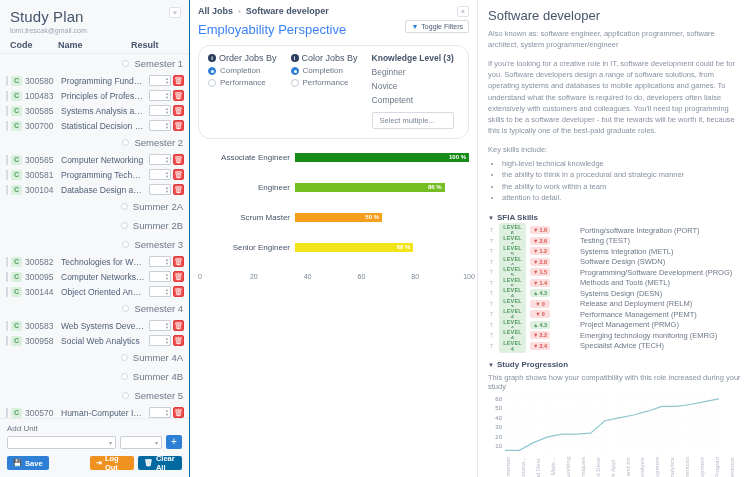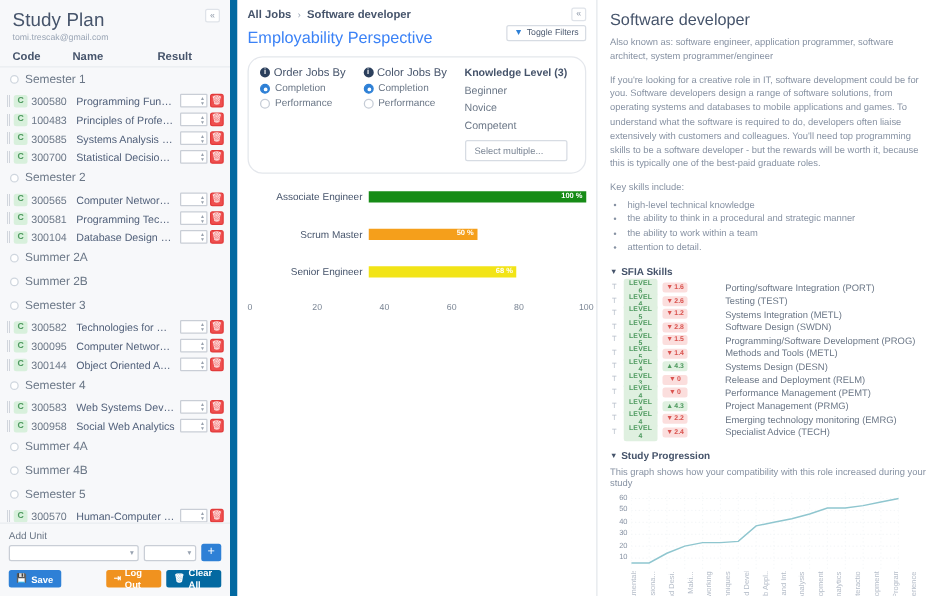--- a/index.html
+++ b/index.html
@@ -11,21 +11,21 @@
     color:#3c4858;
     background:#ffffff;
     overflow:hidden;
   }
   .app { display:flex; width:754px; height:477px; }
 
   
   .sidebar {
     width:190px; height:477px;
     background:#f7f8fa;
-    border-right:6px solid #0369a1;
+    border-right:1px solid #0369a1;
     display:flex; flex-direction:column;
     position:relative;
   }
   .sb-head { padding:8px 10px 2px 10px; position:relative; }
   .sb-title { font-size:15px; font-weight:400; color:#46546b; letter-spacing:.1px; }
   .sb-email { font-size:7px; color:#9aa5b5; margin-top:2px; }
   .collapse-btn {
     position:absolute; top:7px; right:8px;
     width:12px; height:11px; border:1px solid #dfe3e9; border-radius:2px;
     background:#fff; color:#8d98a8; font-size:7px; line-height:9px; text-align:center;
@@ -34,21 +34,21 @@
   .col-head {
     display:flex; padding:4px 6px 3px 6px; font-size:9px; font-weight:bold; color:#46546b;
     border-bottom:1px solid #e9ecf0;
   }
   .ch-code { width:52px; padding-left:4px; }
   .ch-name { flex:1; }
   .ch-result { width:52px; }
   .sb-scroll { flex:1; overflow:hidden; }
   .sem-row {
     display:flex; align-items:center; gap:5px;
-    padding:4px 6px 4px 8px; font-size:9.5px; color:#6b7787;
+    padding:4px 6px 4px 8px; font-size:9.5px; color:#6b7787;justify-content:flex-end;
   }
   .sem-dot {
     width:7px; height:7px; border-radius:50%; border:1px solid #cfd6de; background:#fff;
     flex:0 0 auto;
   }
   .unit-row {
     display:flex; align-items:center; padding:1px 5px 1px 4px; min-height:15px;
   }
   .grip { color:#c3c9d2; font-size:8px; width:7px; letter-spacing:-1px; flex:0 0 auto; }
   .cbadge {
@@ -507,20 +507,28 @@
         <div class="select-multi">Select multiple...</div>
       </div>
     </div>
 
     <div class="barchart" id="bar-chart">
         <div class="bar-row">
           <div class="bar-label">Associate Engineer</div>
           <div class="bar-track">
             <div class="bar-fill" style="width: 100%; background: rgb(23, 140, 23);">
               <span class="bar-val">100 %</span>
+            </div>
+          </div>
+        </div>
+        <div class="bar-row">
+          <div class="bar-label">Engineer</div>
+          <div class="bar-track">
+            <div class="bar-fill" style="width: 86%; background: rgb(116, 189, 34);">
+              <span class="bar-val">86 %</span>
             </div>
           </div>
         </div>
         <div class="bar-row">
           <div class="bar-label">Scrum Master</div>
           <div class="bar-track">
             <div class="bar-fill" style="width: 50%; background: rgb(245, 159, 27);">
               <span class="bar-val">50 %</span>
             </div>
           </div>

